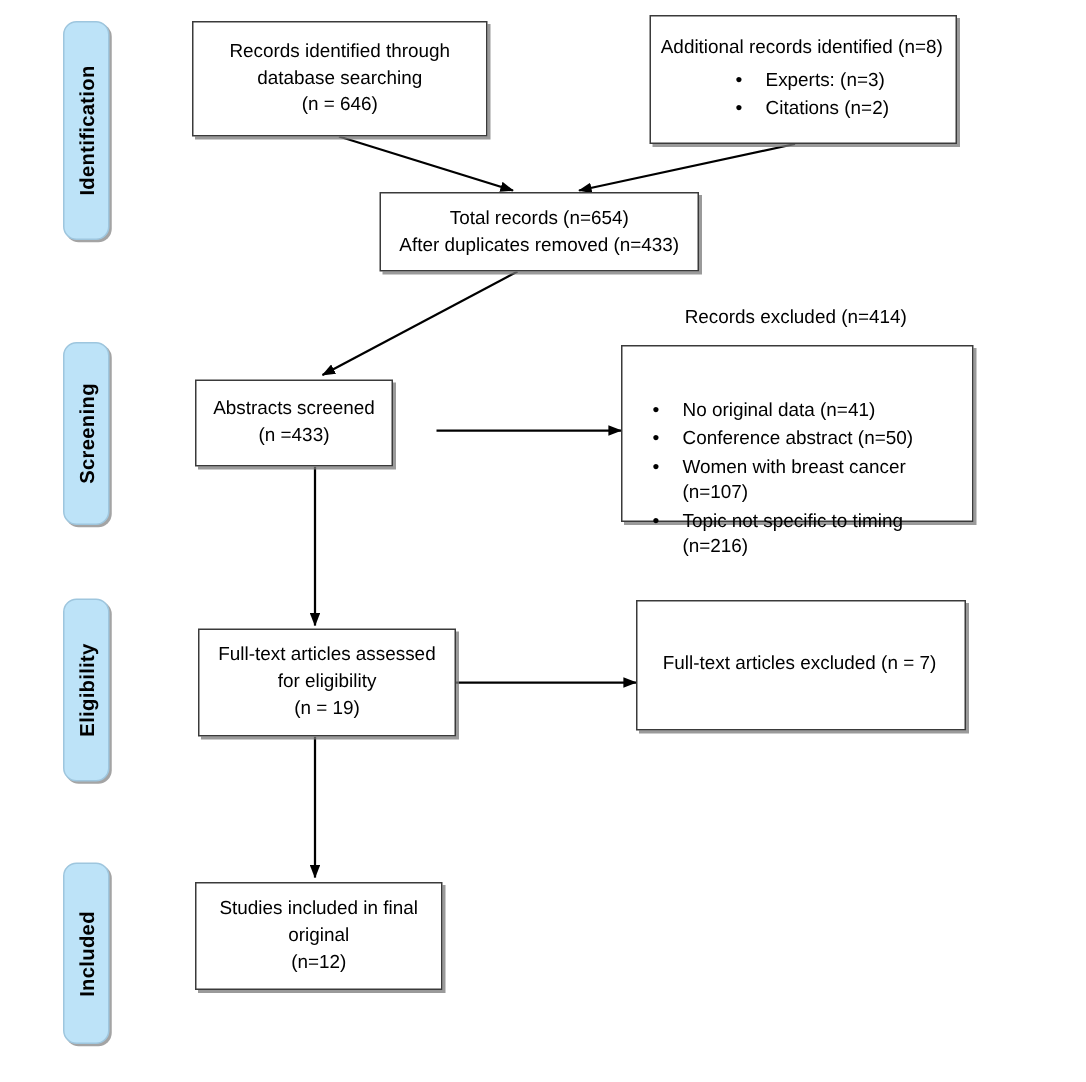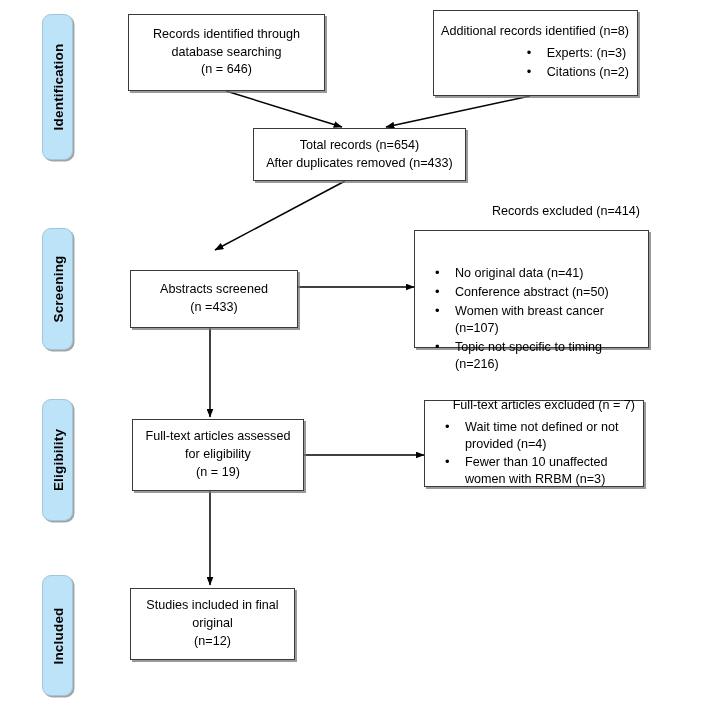--- a/index.html
+++ b/index.html
@@ -57,21 +57,21 @@
   .flow-box.centered {
     align-items: center;
     text-align: center;
   }
   .flow-box .line {
     display: block;
     white-space: nowrap;
   }
   
   .flow-box.listbox {
-    align-items: flex-end;
+    align-items: center;
     text-align: left;
     padding: 6px 8px 6px 6px;
   }
   .listbox .list-head {
     text-align: center;
     margin-bottom: 2px;
   }
   .listbox ul {
     margin: 0;
     padding: 0 0 0 34px;
@@ -157,21 +157,21 @@
       <li>Experts: (n=3)</li>
       <li>Citations (n=2)</li>
     </ul>
   </div>
 
   <div class="flow-box centered" style="left:253px; top:128px; width:213px; height:53px;">
     <span class="line">Total records (n=654)</span>
     <span class="line">After duplicates removed (n=433)</span>
   </div>
 
-  <div class="flow-box centered" style="left:130px; top:270px; width:168px; height:58px;">
+  <div class="flow-box centered" style="left:130px; top:253px; width:132px; height:58px;">
     <span class="line">Abstracts screened</span>
     <span class="line">(n =433)</span>
   </div>
 
   <div class="flow-box listbox" style="left:414px; top:230px; width:235px; height:118px;gap:40px;">
     <span class="list-head">Records excluded (n=414)</span>
     <ul>
       <li>No original data (n=41)</li>
       <li>Conference abstract (n=50)</li>
       <li>Women with breast cancer (n=107)</li>
@@ -180,24 +180,20 @@
   </div>
 
   <div class="flow-box centered" style="left:132px; top:419px; width:172px; height:72px;">
     <span class="line">Full-text articles assessed</span>
     <span class="line">for eligibility</span>
     <span class="line">(n = 19)</span>
   </div>
 
   <div class="flow-box listbox" style="left:424px; top:400px; width:220px; height:87px;">
     <span class="list-head">Full-text articles excluded (n = 7)</span>
-    <ul>
-      <li>Wait time not defined or not provided (n=4)</li>
-      <li>Fewer than 10 unaffected women with RRBM (n=3)</li>
-    </ul>
   </div>
 
   <div class="flow-box centered" style="left:130px; top:588px; width:165px; height:72px;">
     <span class="line">Studies included in final</span>
     <span class="line">original</span>
     <span class="line">(n=12)</span>
   </div>
 
 </div>
 

